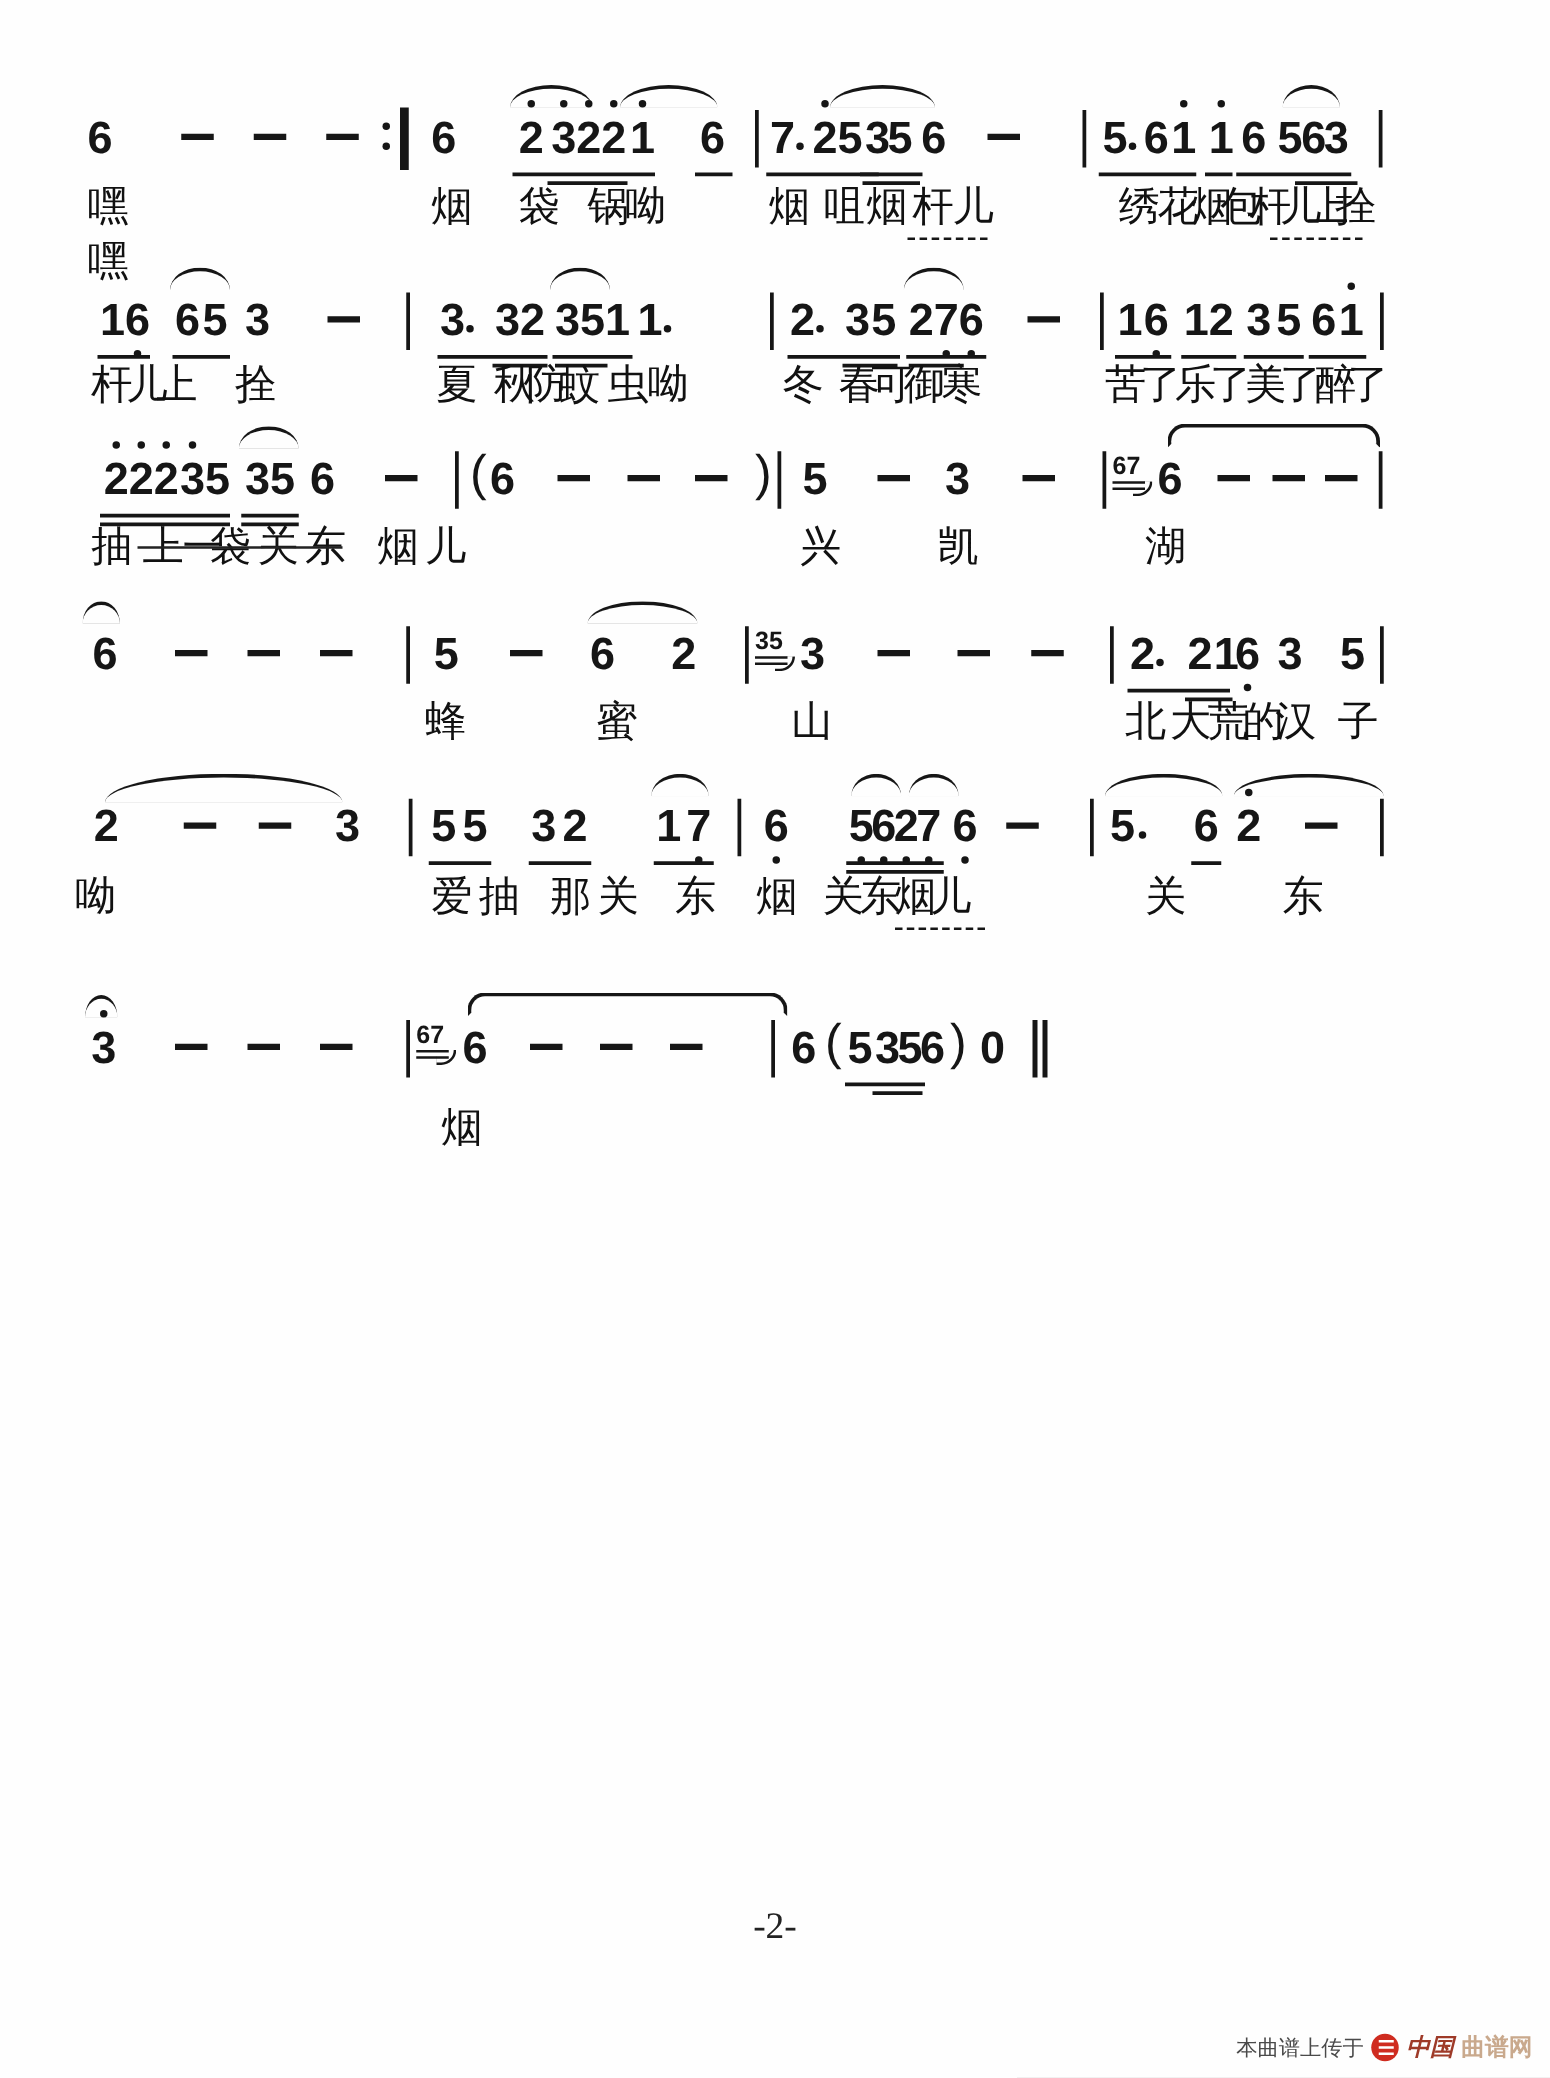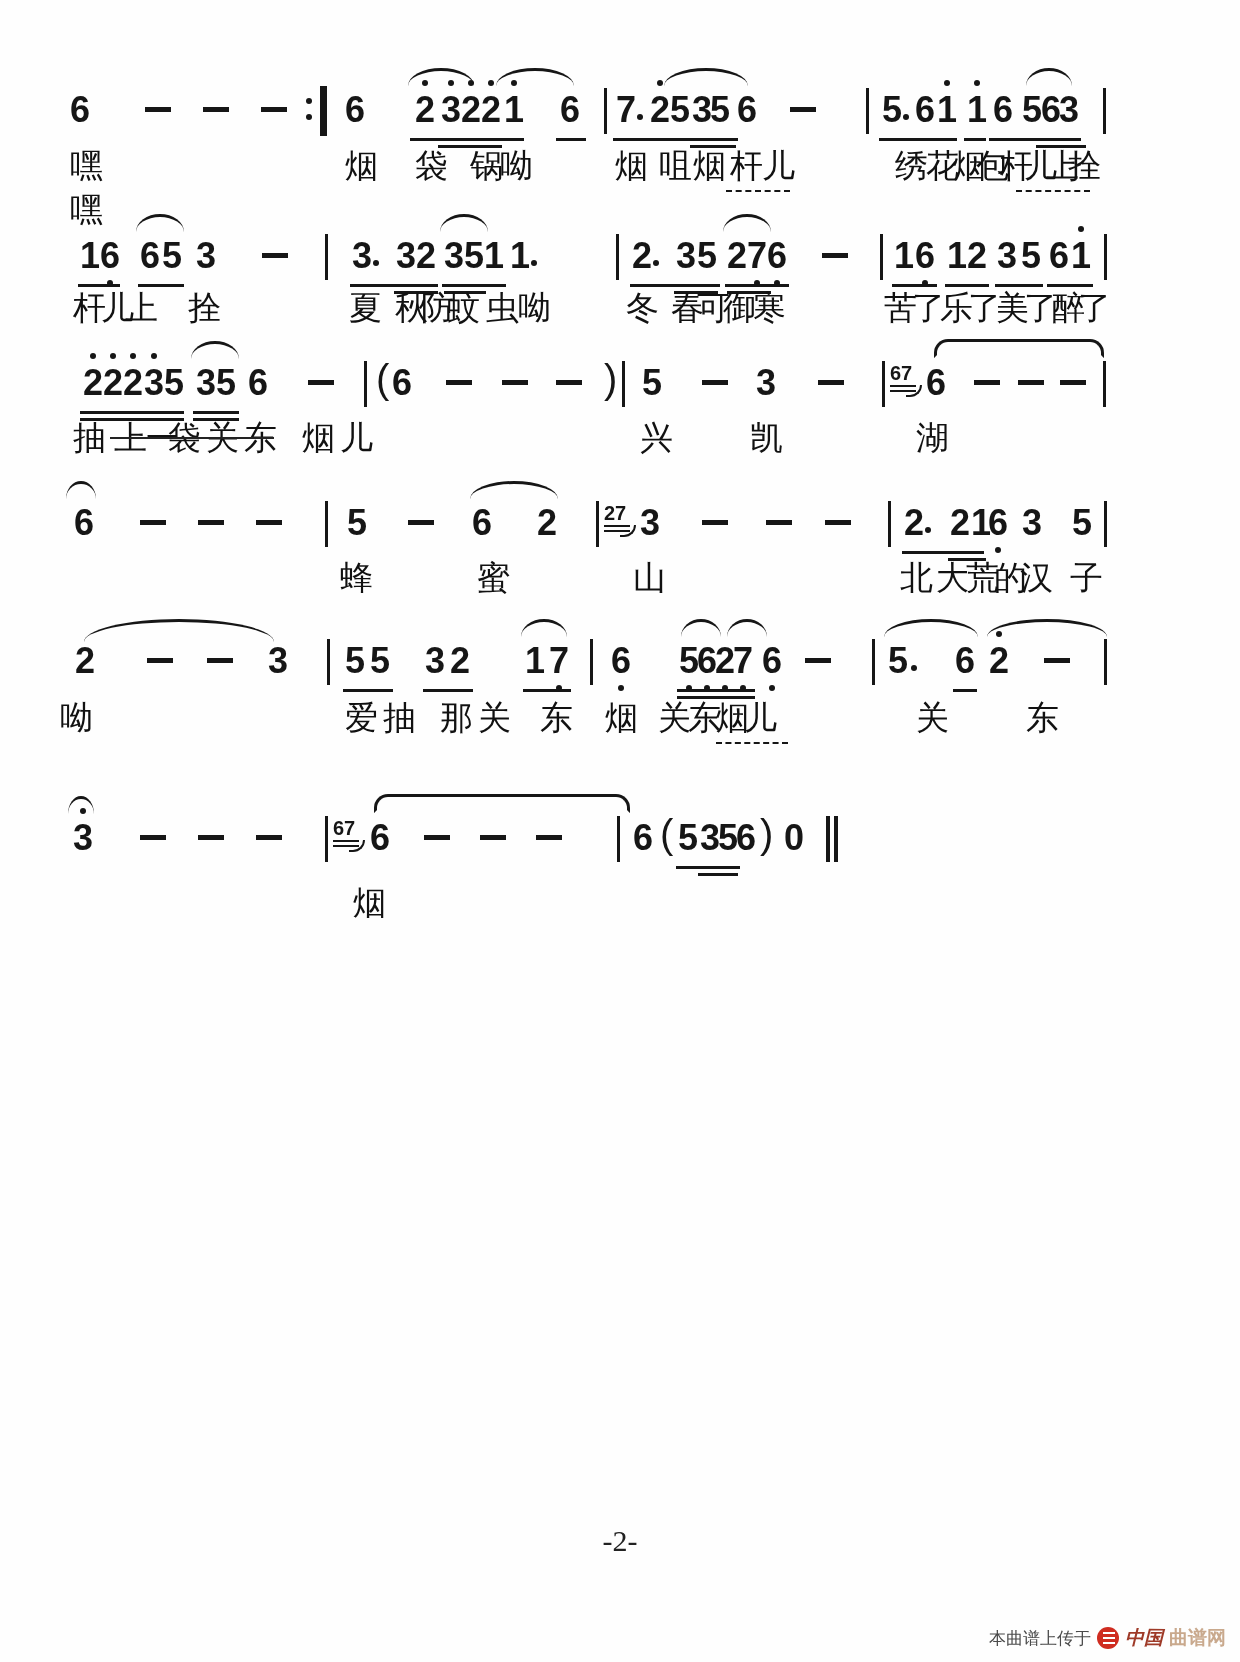--- a/index.html
+++ b/index.html
@@ -253,21 +253,21 @@
       <div class="note" style="left: 74px; top: 505px;">6</div>
       <div class="dash" style="left: 140px; top: 520px; width: 26px;"></div>
       <div class="dash" style="left: 198px; top: 520px; width: 26px;"></div>
       <div class="dash" style="left: 256px; top: 520px; width: 26px;"></div>
       <div class="bar" style="left: 325px; top: 501px; height: 46px;"></div>
       <div class="note" style="left: 347px; top: 505px;">5</div>
       <div class="dash" style="left: 408px; top: 520px; width: 26px;"></div>
       <div class="note" style="left: 472px; top: 505px;">6</div>
       <div class="note" style="left: 537px; top: 505px;">2</div>
       <div class="bar" style="left: 596px; top: 501px; height: 46px;"></div>
-      <div class="gracen" style="left: 604px; top: 503px;">27</div>
+      <div class="gracen" style="left: 604px; top: 503px;">35</div>
       <div class="ul" style="left: 604px; top: 525px; width: 26px; height: 2px;"></div>
       <div class="ul" style="left: 604px; top: 530px; width: 26px; height: 2px;"></div>
       <div class="hook" style="left: 620px; top: 525px;"></div>
       <div class="note" style="left: 640px; top: 505px;">3</div>
       <div class="dash" style="left: 702px; top: 520px; width: 26px;"></div>
       <div class="dash" style="left: 766px; top: 520px; width: 26px;"></div>
       <div class="dash" style="left: 825px; top: 520px; width: 26px;"></div>
       <div class="bar" style="left: 888px; top: 501px; height: 46px;"></div>
       <div class="note" style="left: 904px; top: 505px;">2</div>
       <div class="augdot" style="left: 925px; top: 527px;"></div>

